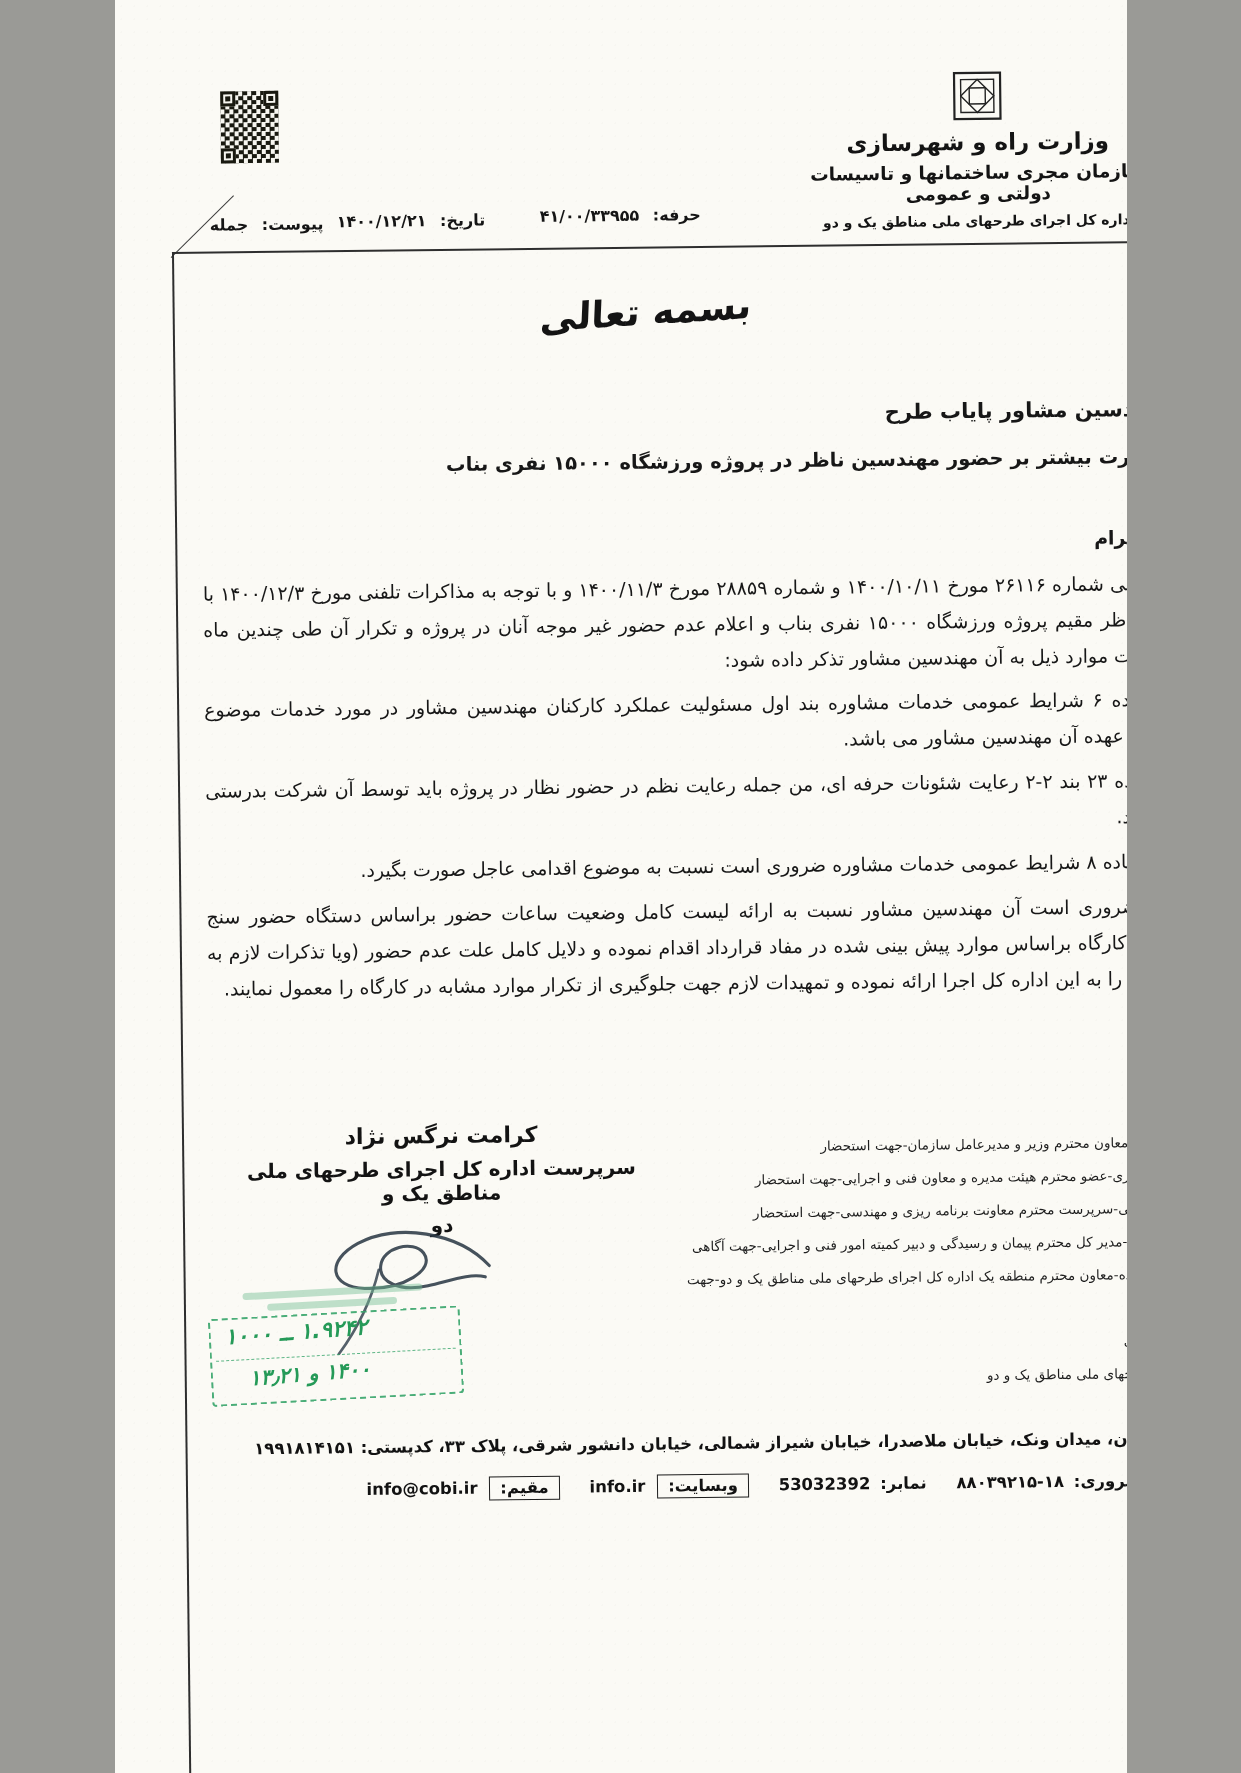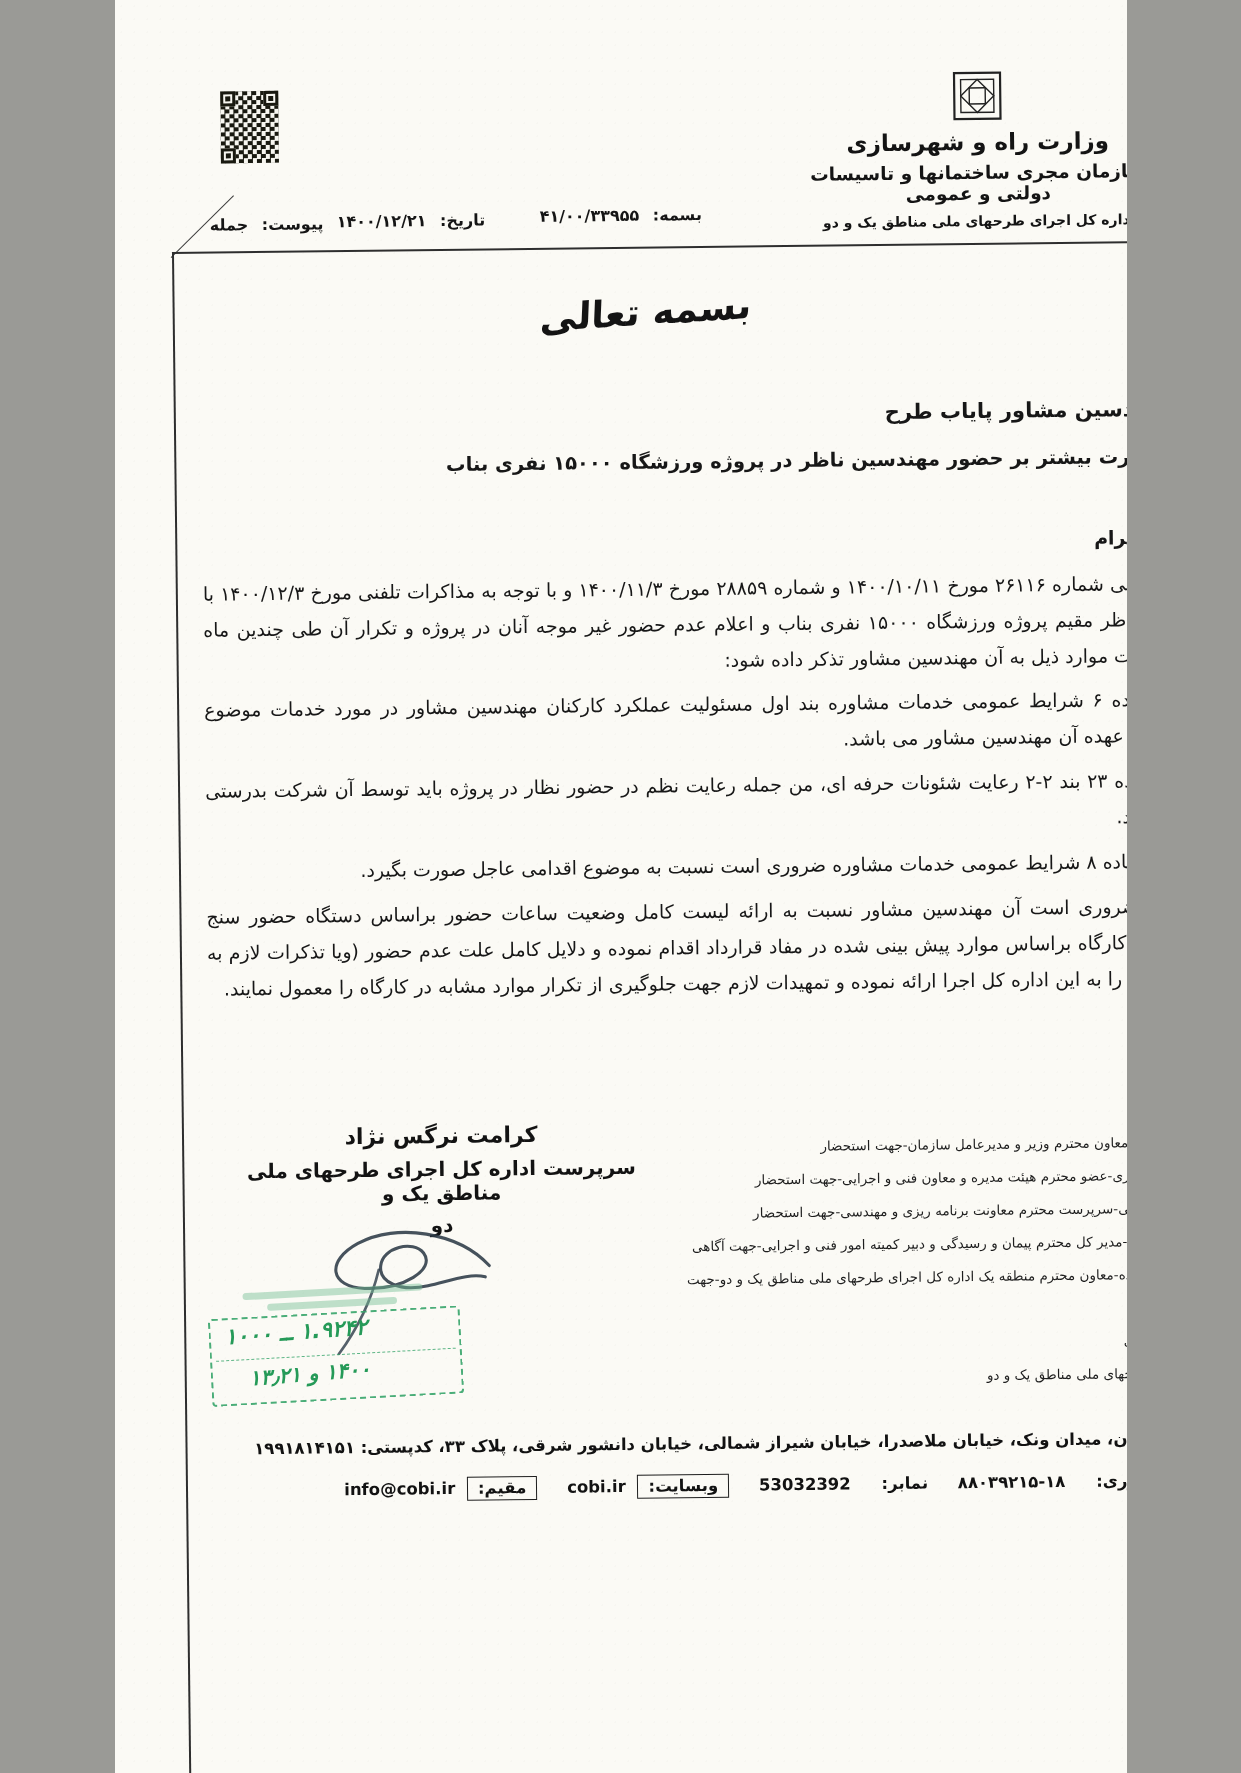--- a/index.html
+++ b/index.html
@@ -75,21 +75,21 @@
   .stamp .hand1{left:16px;top:31px;font-size:22px;transform:rotate(-1deg)}
   .stamp .hand2{left:38px;top:74px;font-size:21px;transform:rotate(-1.5deg)}
 
   
   .footer{position:absolute;left:95px;width:1060px;direction:rtl;text-align:center;font-weight:700;
           color:#121212;white-space:nowrap}
   #footer-address{top:1438px;font-size:16.5px}
   #footer-contact{top:1480px;font-size:16.5px}
   .boxed{display:inline-block;border:1.5px solid #1d1d1d;padding:1px 10px 2px;margin-left:6px}
   .fitem{display:inline-block;margin:0 12px}
-  .fitem .lbl{margin-left:25px}
+  .fitem .lbl{margin-left:4px}
   .ltr{direction:ltr;unicode-bidi:embed;display:inline-block}
 </style>
 </head>
 <body>
 
 <div class="page">
   <div class="tilt">
 
     <div class="qr">
       <span class="finder f-tl"></span>
@@ -103,21 +103,21 @@
         <rect x="8.5" y="8.5" width="33" height="33" fill="none" stroke="#222" stroke-width="1.4"></rect>
         <path d="M25 8.5 L41.5 25 L25 41.5 L8.5 25 Z" fill="none" stroke="#222" stroke-width="1.4"></path>
         <rect x="17" y="17" width="16" height="16" fill="none" stroke="#222" stroke-width="1.4"></rect>
       </svg>
       <div class="ministry">وزارت راه و شهرسازی</div>
       <div class="orgname">سازمان مجری ساختمانها و تاسیسات دولتی و عمومی</div>
       <div class="deptname">اداره کل اجرای طرحهای ملی مناطق یک و دو</div>
     </div>
 
     <div class="meta" id="meta-number">
-      <span>بسمه:</span>
+      <span>حرفه:</span>
       <span class="mv">۴۱/۰۰/۳۳۹۵۵</span>
     </div>
     <div class="meta" id="meta-date">
       <span>تاریخ:</span>
       <span class="mv">۱۴۰۰/۱۲/۲۱</span>
     </div>
     <div class="meta" id="meta-attach">
       <span>پیوست:</span>
       <span class="mv">جمله</span>
     </div>
@@ -189,21 +189,21 @@
       <span class="fitem">
         <span class="lbl">ضروری:</span>
         <span>۱۸-۸۸۰۳۹۲۱۵</span>
       </span>
       <span class="fitem">
         <span class="lbl">نمابر:</span>
         <span>53032392</span>
       </span>
       <span class="fitem">
         <span class="boxed">وبسایت:</span>
-        <span class="ltr">cobi.ir</span>
+        <span class="ltr">info.ir</span>
       </span>
       <span class="fitem">
         <span class="boxed">مقیم:</span>
         <span class="ltr">info@cobi.ir</span>
       </span>
     </div>
 
   </div>
 </div>
 

